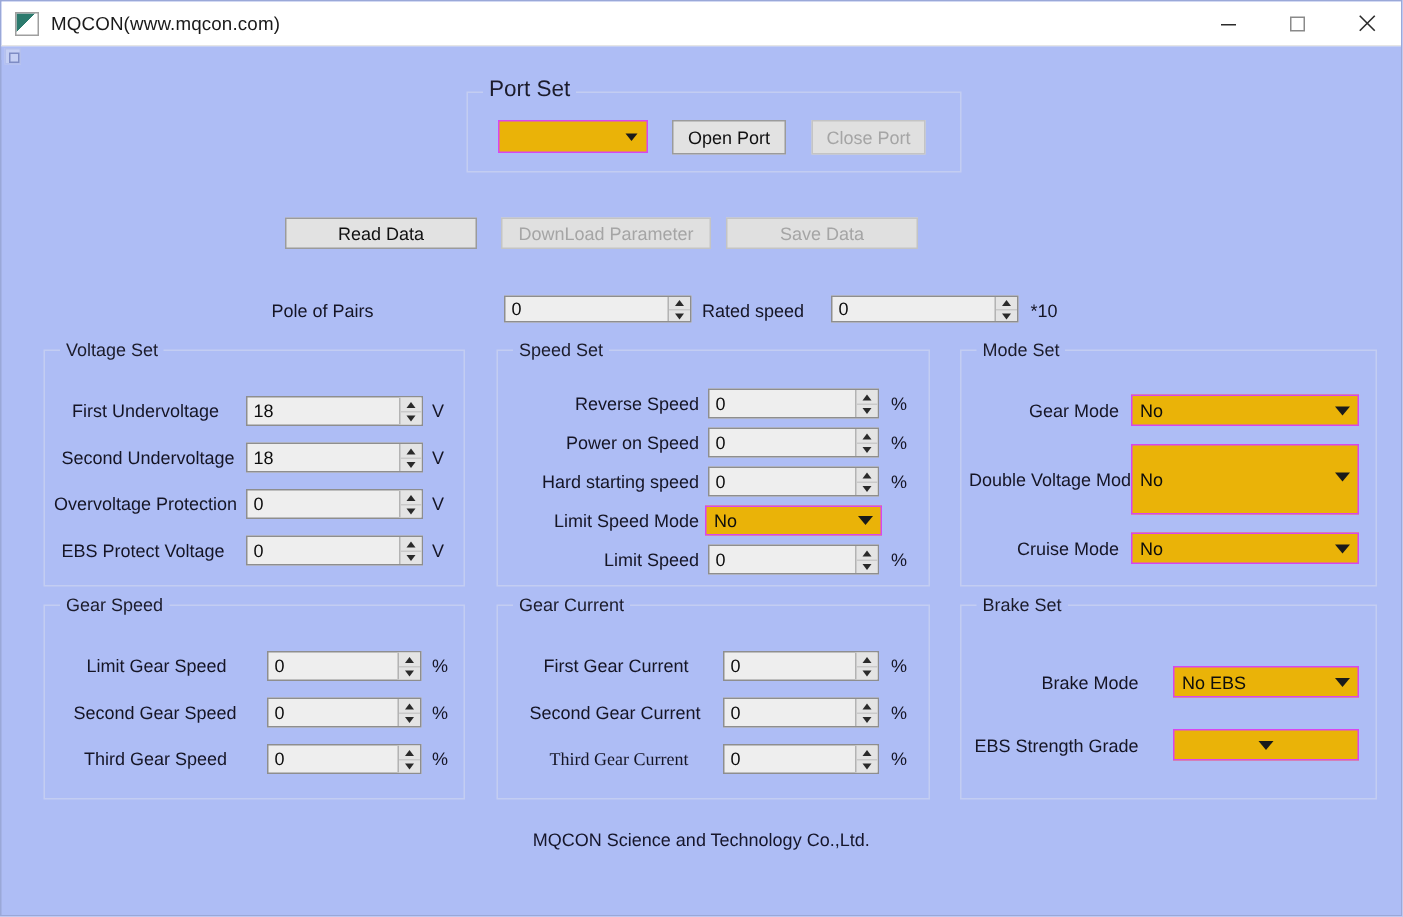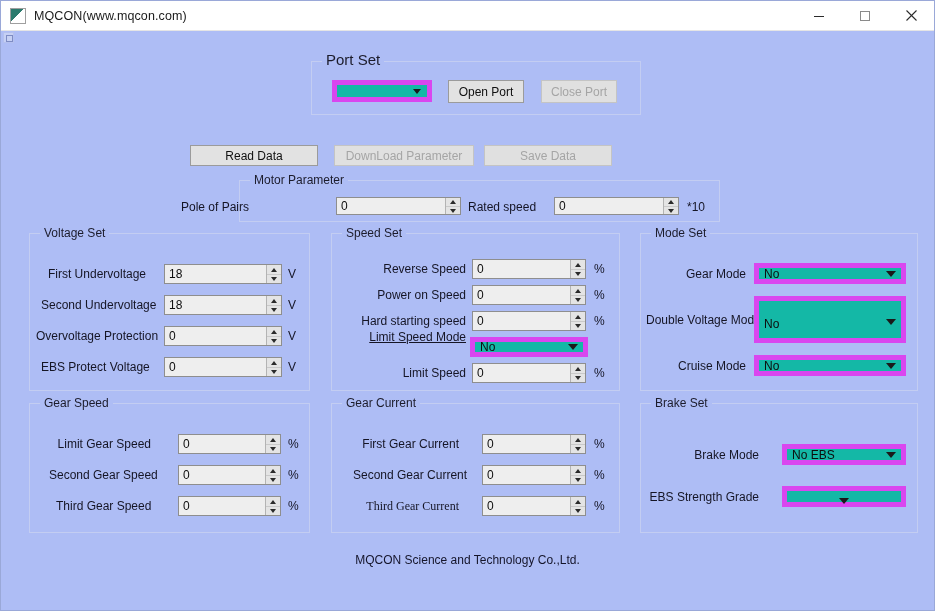--- a/index.html
+++ b/index.html
@@ -162,22 +162,22 @@
   .tri-dn {
     width:0; height:0;
     border-left: 3.5px solid transparent;
     border-right: 3.5px solid transparent;
     border-top: 4px solid #2a2a2a;
   }
 
   
   .combo {
     position: absolute;
-    background: #14b8a6;
-    border: 5px solid #d946ef;
+    background: #eab308;
+    border: 1px solid #d946ef;
     display: flex; align-items: center;
   }
   .combo .ctext {
     flex: 1 1 auto;
     font-size: 12px;
     color: #0d0d0d;
     padding-left: 5px;
     white-space: nowrap;
     overflow: hidden;
   }
@@ -243,23 +243,20 @@
         <i class="tri-dn-big" style="border-top-width:5px;border-left-width:4px;border-right-width:4px;"></i>
       </span>
   </div>
   <div class="btn" style="left:447px; top:79px; width:76px; height:23px;">Open Port</div>
   <div class="btn disabled" style="left:540px; top:79px; width:76px; height:23px;">Close Port</div>
 
   <div class="btn" style="left:189px; top:144px; width:128px; height:21px;">Read Data</div>
   <div class="btn disabled" style="left:483px; top:144px; width:128px; height:21px;">Save Data</div>
   <div class="btn disabled" style="left:333px; top:144px; width:140px; height:21px;">DownLoad Parameter</div>
 
-  <div class="group" style="left:238px; top:179px; width:481px; height:42px;">
-    <span class="group-title">Motor Parameter</span>
-  </div>
   <div class="lbl" style="left:180px; top:199px; width:66px;">Pole of Pairs</div>
   <div class="spin" style="left:335px; top:196px; width:125px; height:18px;">
     <span class="val">0</span>
     <span class="arrows">
       <span class="up">
           <i class="tri-up"></i>
         </span>
       <span class="dn">
           <i class="tri-dn"></i>
         </span>
@@ -376,21 +373,21 @@
       <span class="up">
           <i class="tri-up"></i>
         </span>
       <span class="dn">
           <i class="tri-dn"></i>
         </span>
     </span>
   </div>
   <div class="unit" style="left:593px; top:313px;">%</div>
 
-  <div class="lbl" style="left:345px; top:329px; width:120px;text-decoration:underline;">Limit Speed Mode</div>
+  <div class="lbl" style="left:345px; top:339px; width:120px;">Limit Speed Mode</div>
   <div class="combo" style="left:469px; top:336px; width:118px; height:20px;">
     <span class="ctext">No</span>
     <span class="carrow">
         <i class="tri-dn-big"></i>
       </span>
   </div>
 
   <div class="lbl" style="left:350px; top:365px; width:115px;">Limit Speed</div>
   <div class="spin" style="left:471px; top:362px; width:114px; height:20px;">
     <span class="val">0</span>

